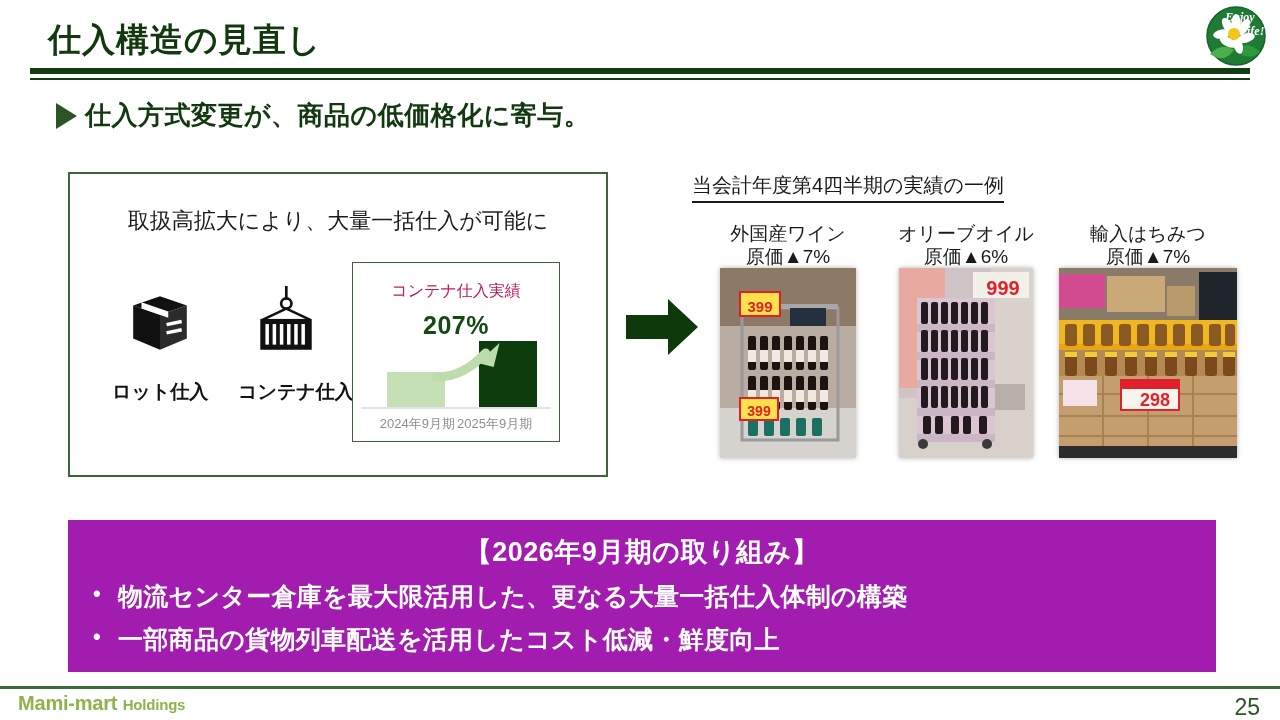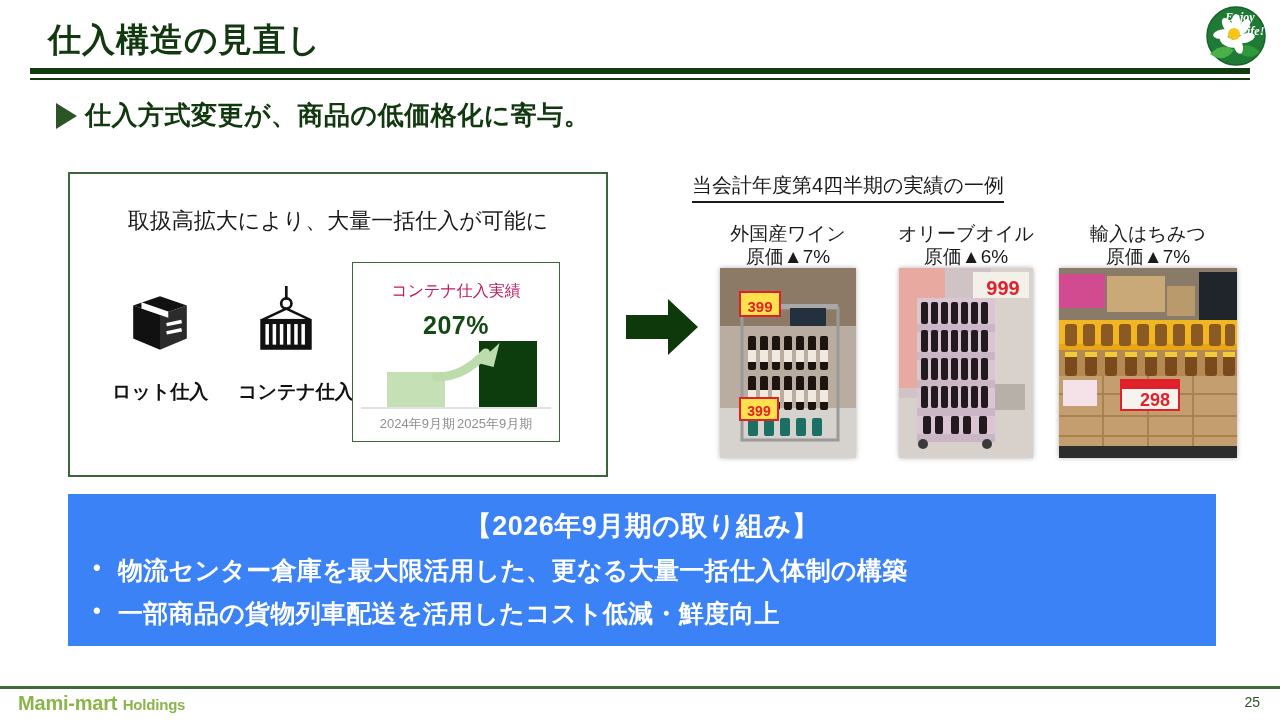--- a/index.html
+++ b/index.html
@@ -125,22 +125,22 @@
     box-shadow:0 0 5px rgba(0,0,0,.30);
     background:#cfc9c2;
   }
   .ph1{width:136px;height:190px;}
   .ph2{width:134px;height:190px;}
   .ph3{width:178px;height:190px;}
   .ph-inner{position:absolute;inset:0;}
 
   
   .banner{
-    position:absolute;left:68px;top:494px;width:1148px;height:152px;
-    background:#3b82f6;box-sizing:border-box;padding:10px 22px 17px 22px;
+    position:absolute;left:68px;top:520px;width:1148px;height:152px;
+    background:#a21caf;box-sizing:border-box;padding:10px 22px 17px 22px;
     color:#fff;
   }
   .banner-head{
     text-align:center;font-size:27px;font-weight:bold;letter-spacing:.5px;
     margin-top:4px;
   }
   .banner-li{
     display:flex;align-items:flex-start;gap:14px;
     font-size:25px;font-weight:bold;margin-top:10px;letter-spacing:.3px;
   }
@@ -149,21 +149,21 @@
   
   .footer-rule{
     position:absolute;left:0;top:686px;width:1280px;height:3px;background:#3f6b38;
   }
   .footer-logo{
     position:absolute;left:18px;top:692px;font-size:20px;font-weight:bold;
     color:#8cb44b;white-space:nowrap;letter-spacing:-.2px;
   }
   .footer-logo .sub{font-size:15px;}
   .page-num{
-    position:absolute;right:20px;top:694px;font-size:14px;color:#2c5427;
+    position:absolute;right:20px;top:694px;font-size:23px;color:#2c5427;
   }
 </style>
 </head>
 <body>
 
 <div class="slide">
 
   <div class="page-title">仕入構造の見直し</div>
   <div class="rule-thick"></div>
   <div class="rule-thin"></div>

